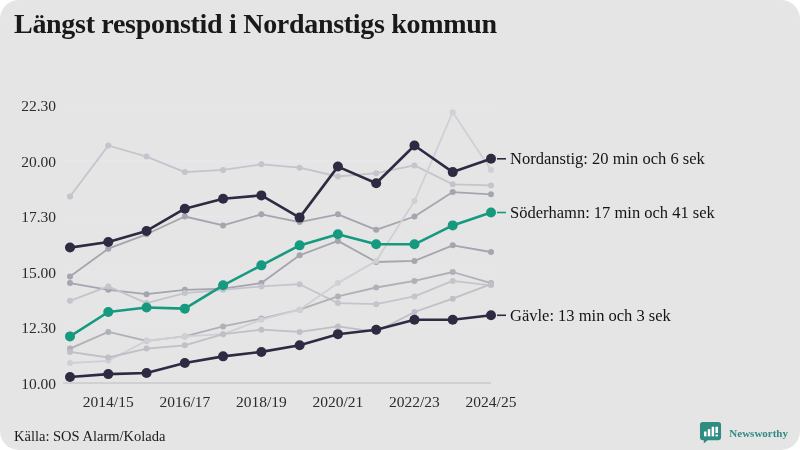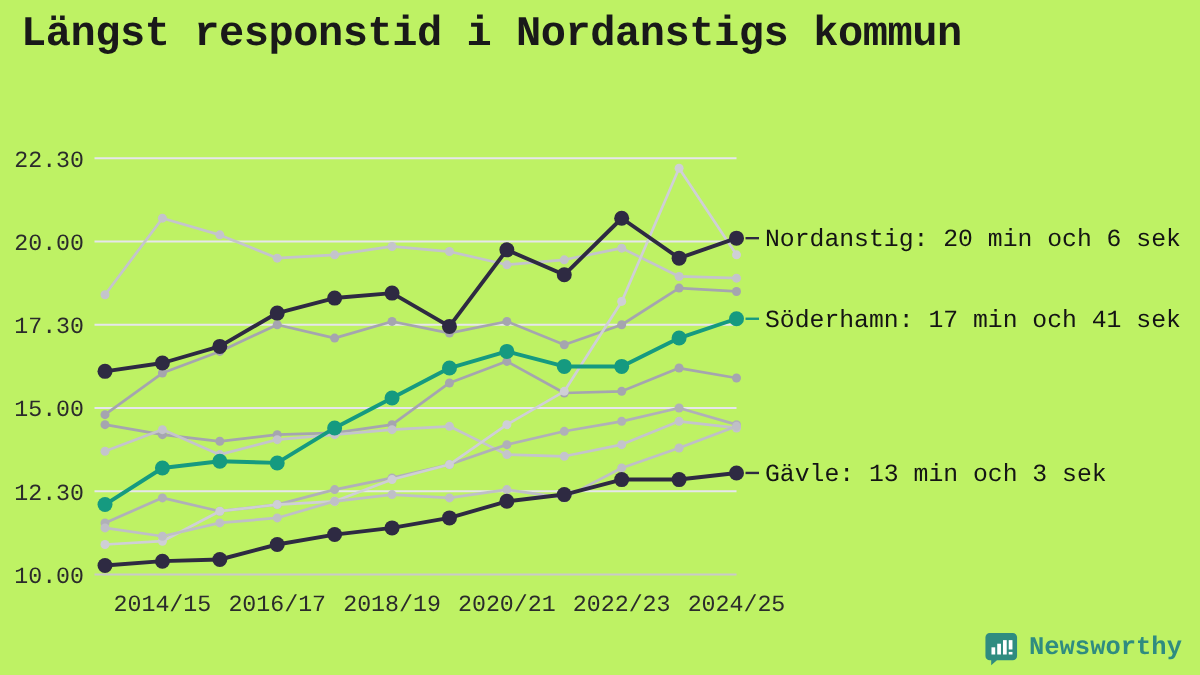--- a/index.html
+++ b/index.html
@@ -1,36 +1,37 @@
 <!DOCTYPE html>
 <html><head>
 <meta charset="utf-8">
 <style>
   html,body{margin:0;padding:0;background:#ffffff;}
   .page{
-    position:relative;width:800px;height:450px;background:#bef264;overflow:hidden;
-    font-family:Liberation Mono, monospace;
+    position:relative;width:800px;height:450px;background:#e5e5e5;overflow:hidden;
+    font-family:Liberation Serif, serif;
+    border-radius:19px;
   }
   .title{
     position:absolute;left:14px;top:8px;width:770px;
     font-size:28px;font-weight:bold;color:#191919;letter-spacing:-0.3px;
   }
   .subtitle{
     position:absolute;left:14px;top:57px;width:770px;
     font-size:18px;font-weight:normal;color:#222222;
   }
   .chart-svg{position:absolute;left:0;top:0;width:800px;height:450px;}
   .footer-source{
     position:absolute;left:14px;top:428px;font-size:14.5px;color:#1a1a1a;
   }
   .brand{
     position:absolute;right:12px;top:421px;display:flex;align-items:center;gap:7px;
     text-decoration:none;cursor:pointer;
   }
-  .brand-text{font-size:17px;font-weight:bold;color:#2f8c80;}
+  .brand-text{font-size:11px;font-weight:bold;color:#2f8c80;}
 </style>
 </head>
 <body>
 
 <div class="page">
 
   <div class="title">Längst responstid i Nordanstigs kommun</div>
 
   <svg class="chart-svg" id="chart" viewBox="0 0 800 450" xmlns="http://www.w3.org/2000/svg">
       <line x1="63" y1="383" x2="491" y2="383" stroke="#c9c9c9" stroke-width="1.3"></line>
@@ -182,20 +183,21 @@
       <circle cx="299.6363636363636" cy="217.61" r="5" fill="#2e2a42"></circle>
       <circle cx="337.90909090909093" cy="166.55" r="5" fill="#2e2a42"></circle>
       <circle cx="376.1818181818182" cy="183.2" r="5" fill="#2e2a42"></circle>
       <circle cx="414.45454545454544" cy="145.46" r="5" fill="#2e2a42"></circle>
       <circle cx="452.72727272727275" cy="172.1" r="5" fill="#2e2a42"></circle>
       <circle cx="491" cy="158.77999999999997" r="5" fill="#2e2a42"></circle>
       <line x1="497" y1="158.77999999999997" x2="506" y2="158.77999999999997" stroke="#2e2a42" stroke-width="1.6"></line>
       <text x="510" y="164.27999999999997" font-size="16.5" fill="#141414">Nordanstig: 20 min och 6 sek</text>
     </svg>
 
+  <div class="footer-source">Källa: SOS Alarm/Kolada</div>
 
   <div class="brand">
     <svg width="23" height="23" viewBox="0 0 24 24">
       <path d="M4 1 h16 a3 3 0 0 1 3 3 v13 a3 3 0 0 1-3 3 h-11 l-4 3.5 v-3.5 h-1 a3 3 0 0 1-3-3 v-13 a3 3 0 0 1 3-3 z" fill="#2f8c80"></path>
       <rect x="5.2" y="11" width="2.6" height="5" fill="#ffffff"></rect>
       <rect x="9.2" y="8.5" width="2.6" height="7.5" fill="#ffffff"></rect>
       <rect x="13.2" y="6" width="2.6" height="10" fill="#ffffff"></rect>
       <rect x="17.2" y="6" width="2.6" height="6.5" fill="#ffffff"></rect>
       <rect x="17.2" y="14.2" width="2.6" height="1.8" fill="#ffffff"></rect>
     </svg>

